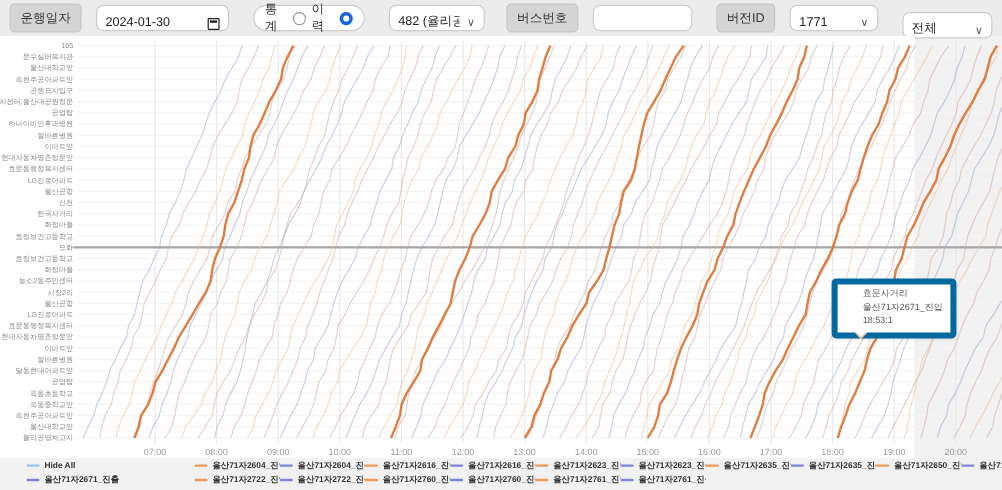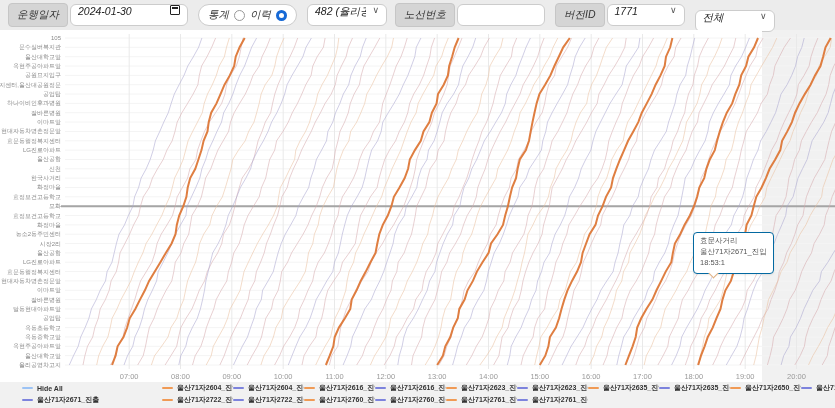--- a/index.html
+++ b/index.html
@@ -1,23 +1,23 @@
 <!DOCTYPE html>
 <html><head>
 <meta charset="utf-8">
 <style>
   * { margin:0; padding:0; box-sizing:border-box; }
   html,body { width:835px; height:408px; overflow:hidden;
     font-family:"Liberation Sans","DejaVu Sans",sans-serif; background:#f1f1f1; }
   .topbar { position:absolute; left:0; top:0; width:835px; height:30px;
-    background:#ececec; display:flex; align-items:center; gap:2px; padding:0 8px;font-style:italic; }
+    background:#ececec; display:flex; align-items:center; gap:12px; padding:0 8px; }
   .chip { background:#d5d5d5; color:#333; font-size:10.5px; padding:4px 8px;
     border-radius:4px; white-space:nowrap; border:1px solid #c6c6c6; }
   .box { background:#fff; border:1px solid #ccc; border-radius:6px; height:22px;
-    display:flex; align-items:flex-start; font-size:10.5px; color:#222; padding:0 7px; }
+    display:flex; align-items:flex-end; font-size:10.5px; color:#222; padding:0 7px; }
   .date-box { width:118px; justify-content:space-between; margin-right:8px; }
   .cal-icon { width:10px; height:10px; border:1.4px solid #222; border-radius:1px;
     position:relative; display:inline-block; }
   .cal-icon:before { content:""; position:absolute; left:1px; right:1px; top:1px;
     height:2px; background:#222; }
   .radio-pill { background:#fff; border:1px solid #ccc; border-radius:12px; height:22px;
     display:flex; align-items:center; gap:5px; padding:0 9px; font-size:10.5px; color:#333;
     margin-right:8px; }
   .radio { width:11px; height:11px; border-radius:50%; background:#fff; border:1px solid #999;
     display:inline-block; }
@@ -31,21 +31,21 @@
   .sel-all { width:80px;margin-top:12px; }
   .chart-wrap { position:absolute; left:0; top:30px; width:762px; height:352px; background:#fff; }
   .legend { position:absolute; left:0; top:382px; width:835px; height:26px; background:#f1f1f1;
     overflow:hidden; padding-left:22px; font-size:7px; }
   .lrow { display:flex; white-space:nowrap; height:12px; align-items:center; }
   .litem { display:flex; align-items:center; gap:4px; width:71px; flex:0 0 71px;
     overflow:hidden; color:#333; font-weight:bold; cursor:pointer; }
   .litem.wide { width:140px; flex:0 0 140px; }
   .dash { width:11px; height:2px; border-radius:1px; flex:0 0 11px; }
   .tooltip { position:absolute; left:693px; top:232px; background:#fff;
-    border:1px solid #0369a1; border-radius:4px; padding:3px 6px 4px 6px;
+    border:5px solid #0369a1; border-radius:4px; padding:3px 6px 4px 21px;
     font-size:7.5px; color:#555; line-height:1.45; z-index:5; box-shadow:0 1px 2px rgba(0,0,0,.08); }
   .tooltip .arrow { position:absolute; left:16px; bottom:-4px; width:7px; height:7px;
     background:#fff; border-right:1px solid #e0b183; border-bottom:1px solid #e0b183;
     transform:rotate(45deg); }
 </style>
 </head>
 <body>
 
 <div class="topbar">
   <span class="chip">운행일자</span>
@@ -56,21 +56,21 @@
   <div class="radio-pill">
     <span>통계</span>
     <span class="radio"></span>
     <span>이력</span>
     <span class="radio checked"></span>
   </div>
   <div class="box select sel-route">
     <span class="val">482 (율리공영차고</span>
     <span class="chev">∨</span>
   </div>
-  <span class="chip">노선번호</span>
+  <span class="chip">버스번호</span>
   <div class="box bus-input">
     <span></span>
   </div>
   <span class="chip">버전ID</span>
   <div class="box select sel-ver">
     <span>1771</span>
     <span class="chev">∨</span>
   </div>
   <div class="box select sel-all">
     <span>전체</span>

